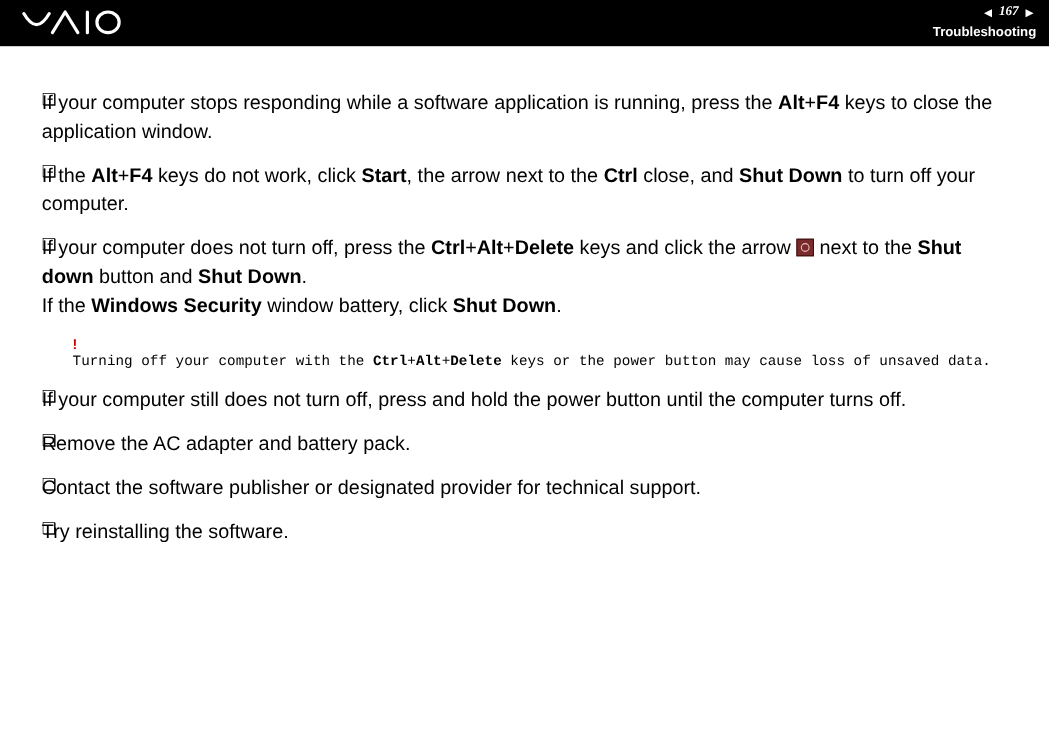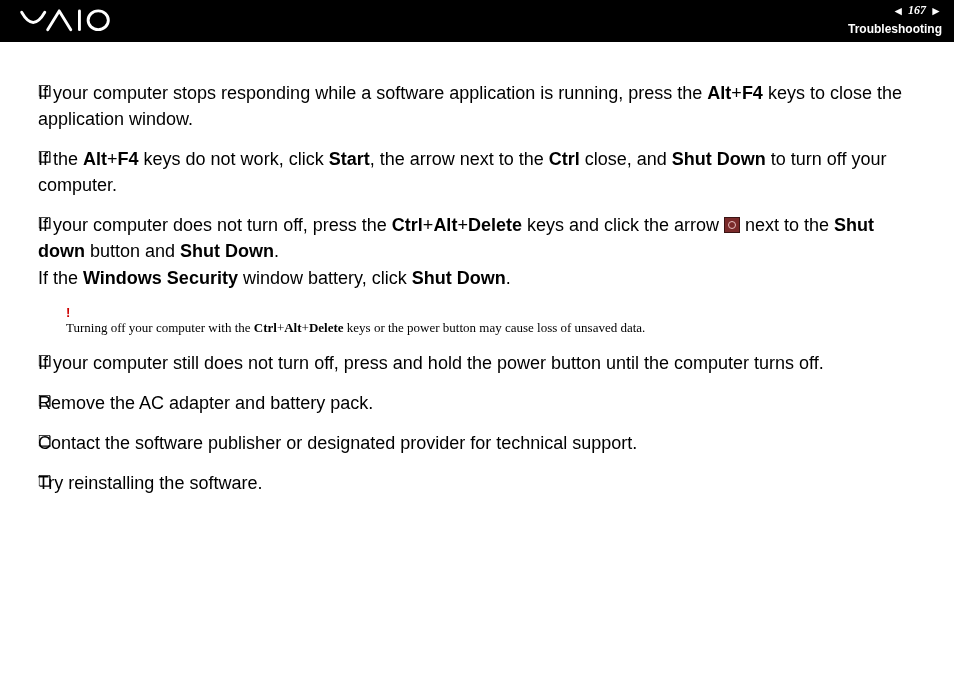--- a/index.html
+++ b/index.html
@@ -80,21 +80,21 @@
     font-size: 13px;
   }
   .warning .bang {
     color: #c00;
     font-weight: bold;
     display: block;
     font-size: 13px;
     margin-bottom: 0;
   }
   .warning .wtext {
-    font-family: Liberation Serif, serif;
+    font-family: Liberation Mono, monospace;
     letter-spacing: 0;
   }
   b { font-weight: bold; }
   .inline-icon {
     display: inline-block;
     width: 14px;
     height: 14px;
     background: #7a2a2a;
     border: 1px solid #3a1414;
     vertical-align: -2px;

